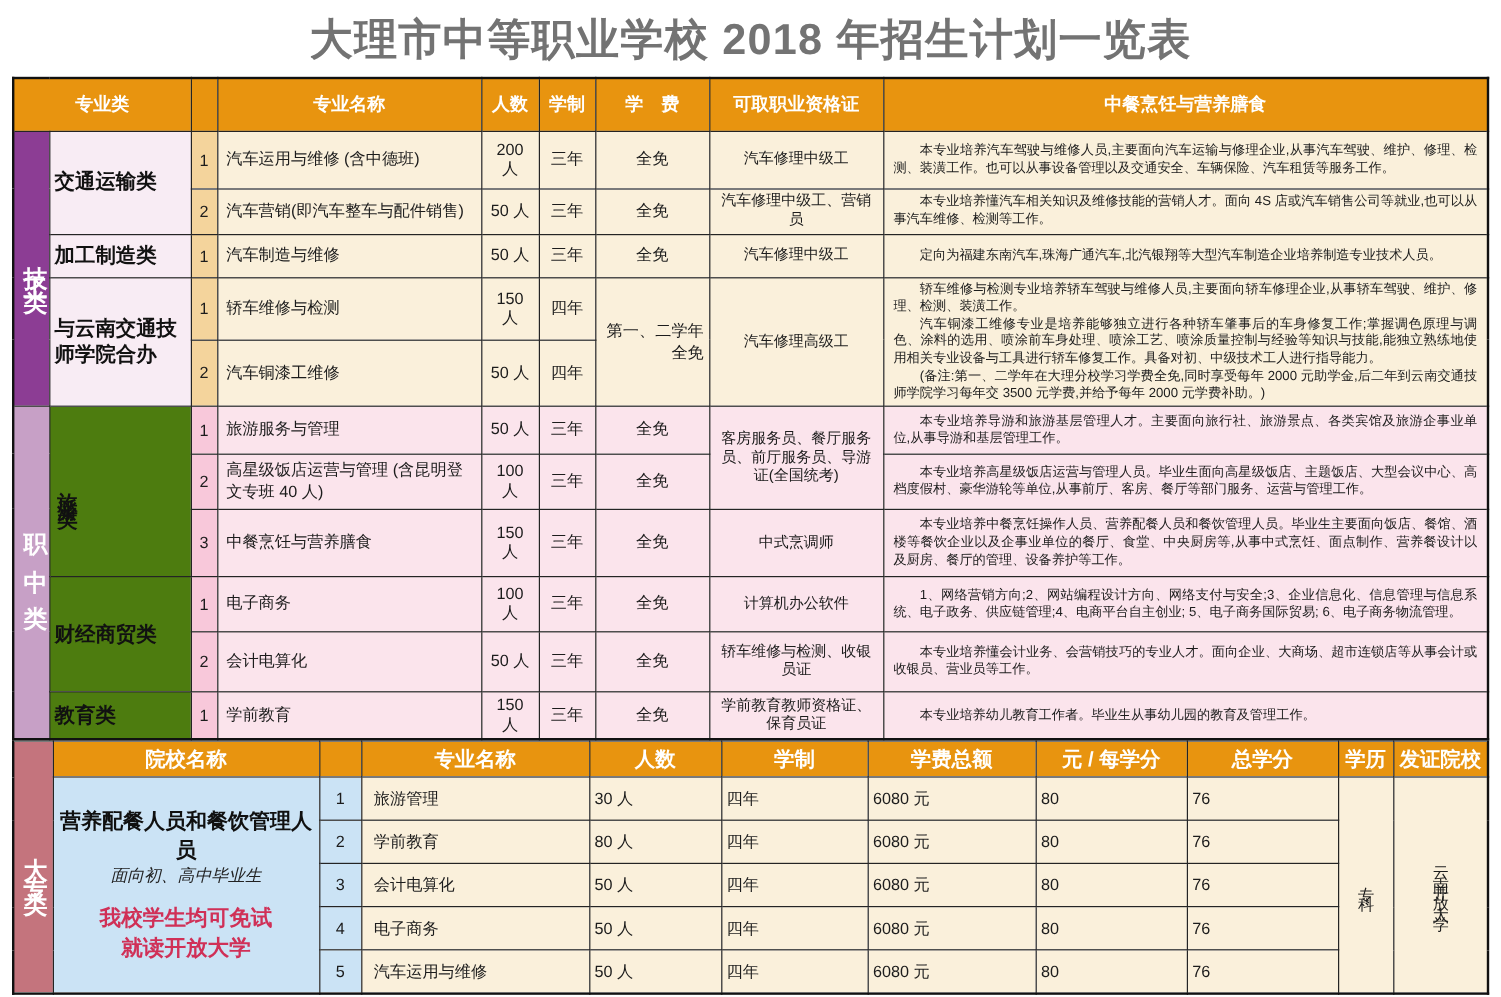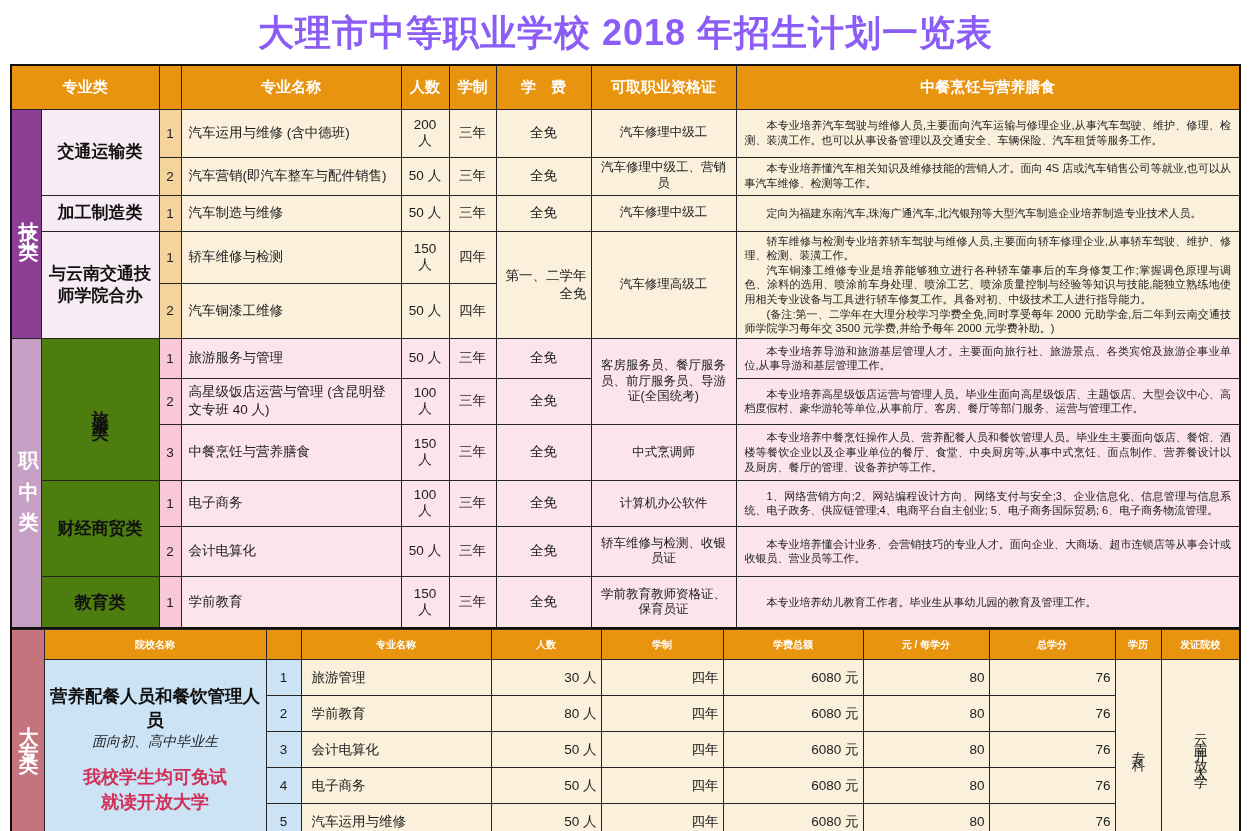--- a/index.html
+++ b/index.html
@@ -1,58 +1,58 @@
 <!DOCTYPE html>
 <html><head>
 <meta charset="utf-8">
 <style>
   html,body{margin:0;padding:0;background:#ffffff;}
   body{width:1251px;height:831px;font-family:"Liberation Sans",sans-serif;color:#1c1c1c;}
   .page{padding:6px 10px 0 10px;}
 
   .titlebar{display:flex;align-items:flex-end;justify-content:center;height:52px;margin-bottom:6px;padding:0 2px;}
-  .main-title{flex:1;text-align:center;color:#8b5cf6;font-size:36px;font-weight:bold;letter-spacing:1px;white-space:nowrap;}
+  .main-title{flex:1;text-align:center;color:#737373;font-size:36px;font-weight:bold;letter-spacing:1px;white-space:nowrap;}
   .school-code{color:#111;font-size:26px;font-weight:bold;white-space:nowrap;padding-bottom:3px;}
 
   table.grid{border-collapse:collapse;table-layout:fixed;width:1231px;border:2px solid #111;}
   table.grid td,table.grid th{border:1px solid #242424;padding:1px 4px;overflow:hidden;vertical-align:middle;}
   th{background:#E8940F;color:#fff;font-weight:bold;font-size:15px;text-align:center;}
-  .b-head th{font-size:10px;}
+  .b-head th{font-size:17px;}
 
   .vtext{writing-mode:vertical-rl;text-orientation:upright;display:inline-block;}
   .sidebar{color:#fff;font-weight:bold;font-size:20px;text-align:center;}
   .sidebar .vtext{letter-spacing:10px;}
   .sb-tech{background:#8C3D94;}
   .sb-voc{background:#C7A0C6;}
   .sb-voc .vtext{letter-spacing:30px;}
   .sb-col{background:#C4747D;}
   .sb-col .vtext{letter-spacing:14px;}
 
-  .c-sub{font-weight:bold;font-size:17px;text-align:center;color:#111;line-height:1.25;}
+  .c-sub{font-weight:bold;font-size:17px;color:#111;line-height:1.25;}
   .sec-tech .c-sub{background:#F8ECF4;}
   .sec-voc .c-sub{background:#4d7c0f;}
   .c-sub .vtext{letter-spacing:7px;}
 
   .c-num{text-align:center;font-size:13.5px;}
   .sec-tech .c-num{background:#F4D49C;}
   .sec-voc .c-num{background:#F8C8DA;}
   .sec-tech .c-data{background:#FAF0DB;}
   .sec-voc .c-data{background:#FBE4EC;}
 
   .c-name{text-align:left;font-size:13.5px;padding-left:7px !important;}
   .c-mid{text-align:center;font-size:13.5px;}
   .c-cert{text-align:center;font-size:12.5px;line-height:1.25;}
   .c-goal{font-size:11px;line-height:1.33;text-align:justify;padding:2px 8px !important;margin-top:20px;}
   .c-goal p{margin:0;text-indent:2em;}
   .fee-line{display:block;text-align:right;}
 
   .b-num{background:#CBE3F5;text-align:center;font-size:13.5px;}
   .b-data{background:#FAF0DB;font-size:13.5px;}
   .b-data.c-name{padding-left:10px !important;}
-  .b-data.c-mid{text-align:right;margin-top:12px;}
+  .b-data.c-mid{text-align:left;margin-top:12px;}
   .college{background:#CBE3F5;text-align:center;}
   .college-name{font-size:17.5px;font-weight:bold;color:#101010;}
   .college-sub{font-family:"DejaVu Serif",serif;font-style:italic;font-size:14px;color:#222;margin-top:1px;}
   .college-note{color:#D03057;font-weight:bold;font-size:18px;line-height:1.4;}
   .college-note.first{margin-top:14px;}
   .b-tail{background:#FAF0DB;text-align:center;font-size:13.5px;}
   .b-tail .vtext{letter-spacing:8px;}
 </style>
 </head>
 <body>
@@ -197,21 +197,21 @@
       <td class="c-num">2</td>
       <td class="c-data c-name">会计电算化</td>
       <td class="c-data c-mid">50 人</td>
       <td class="c-data c-mid">三年</td>
       <td class="c-data c-mid">全免</td>
       <td class="c-data c-cert">轿车维修与检测、收银员证</td>
       <td class="c-data c-goal">
             <p>本专业培养懂会计业务、会营销技巧的专业人才。面向企业、大商场、超市连锁店等从事会计或收银员、营业员等工作。</p>
           </td>
     </tr>
-    <tr class="sec-voc" style="height:52px">
+    <tr class="sec-voc" style="height:40px">
       <td class="c-sub">教育类</td>
       <td class="c-num">1</td>
       <td class="c-data c-name">学前教育</td>
       <td class="c-data c-mid">150 人</td>
       <td class="c-data c-mid">三年</td>
       <td class="c-data c-mid">全免</td>
       <td class="c-data c-cert">学前教育教师资格证、保育员证</td>
       <td class="c-data c-goal">
             <p>本专业培养幼儿教育工作者。毕业生从事幼儿园的教育及管理工作。</p>
           </td>

